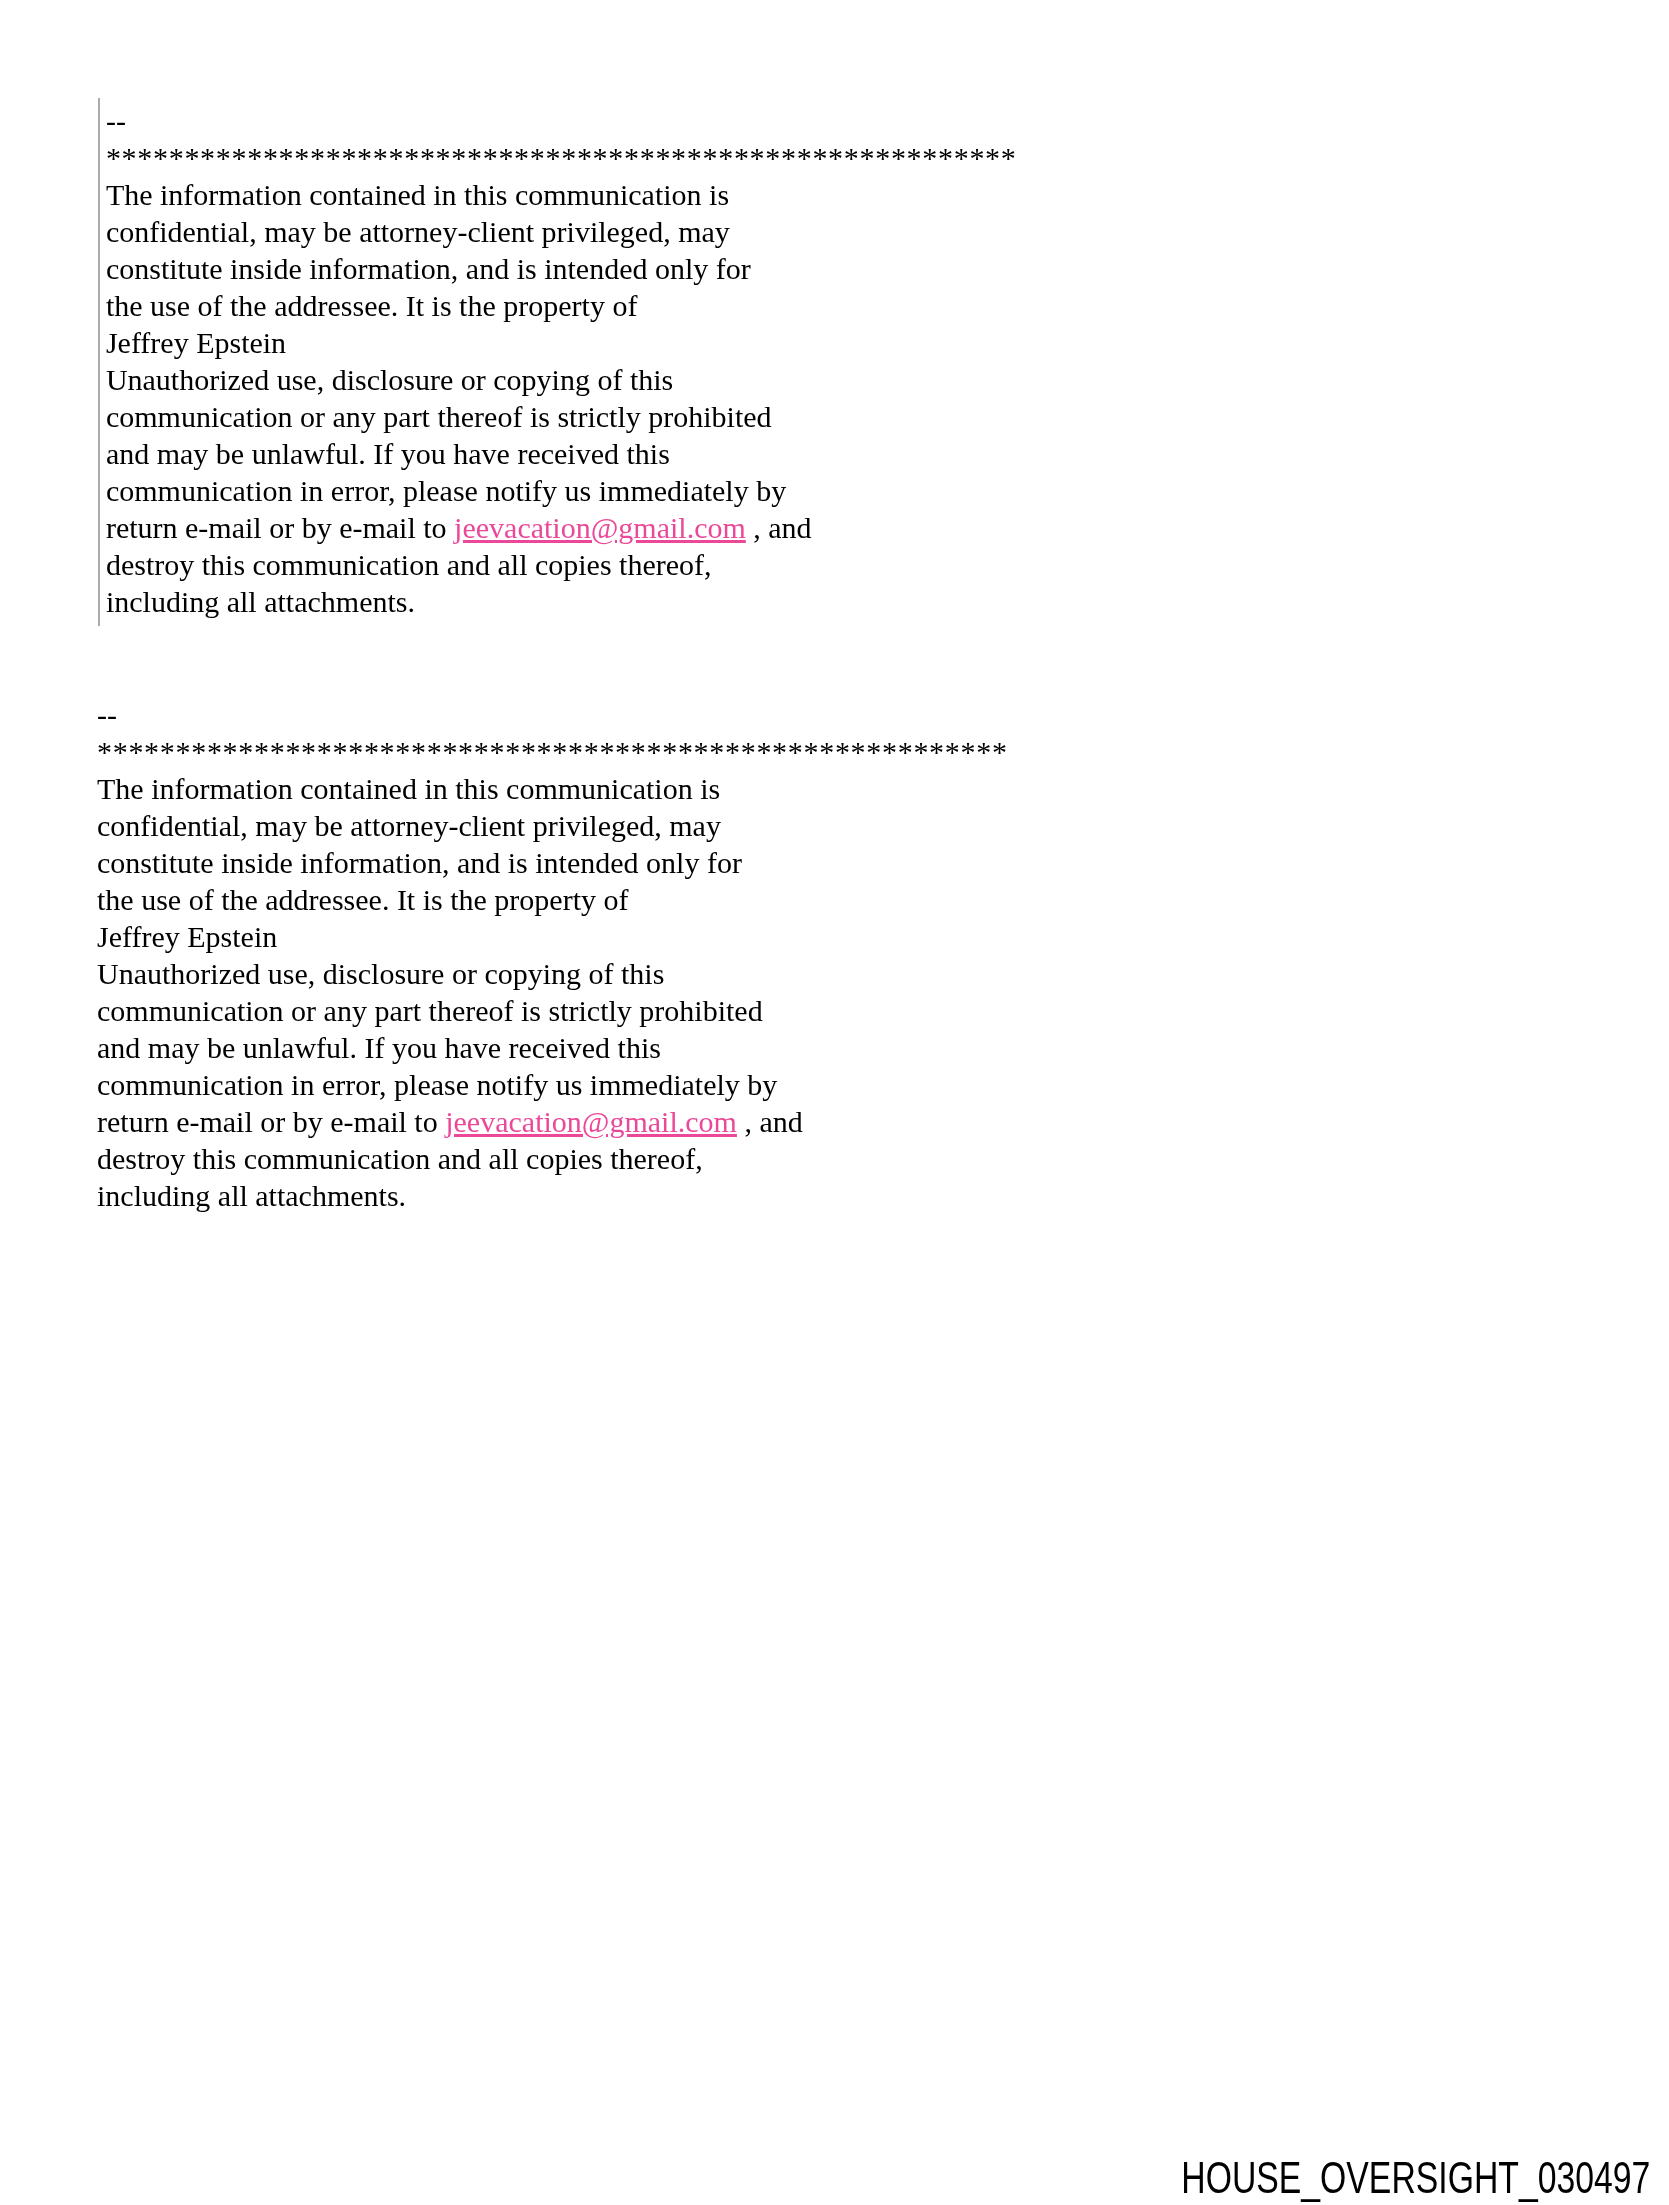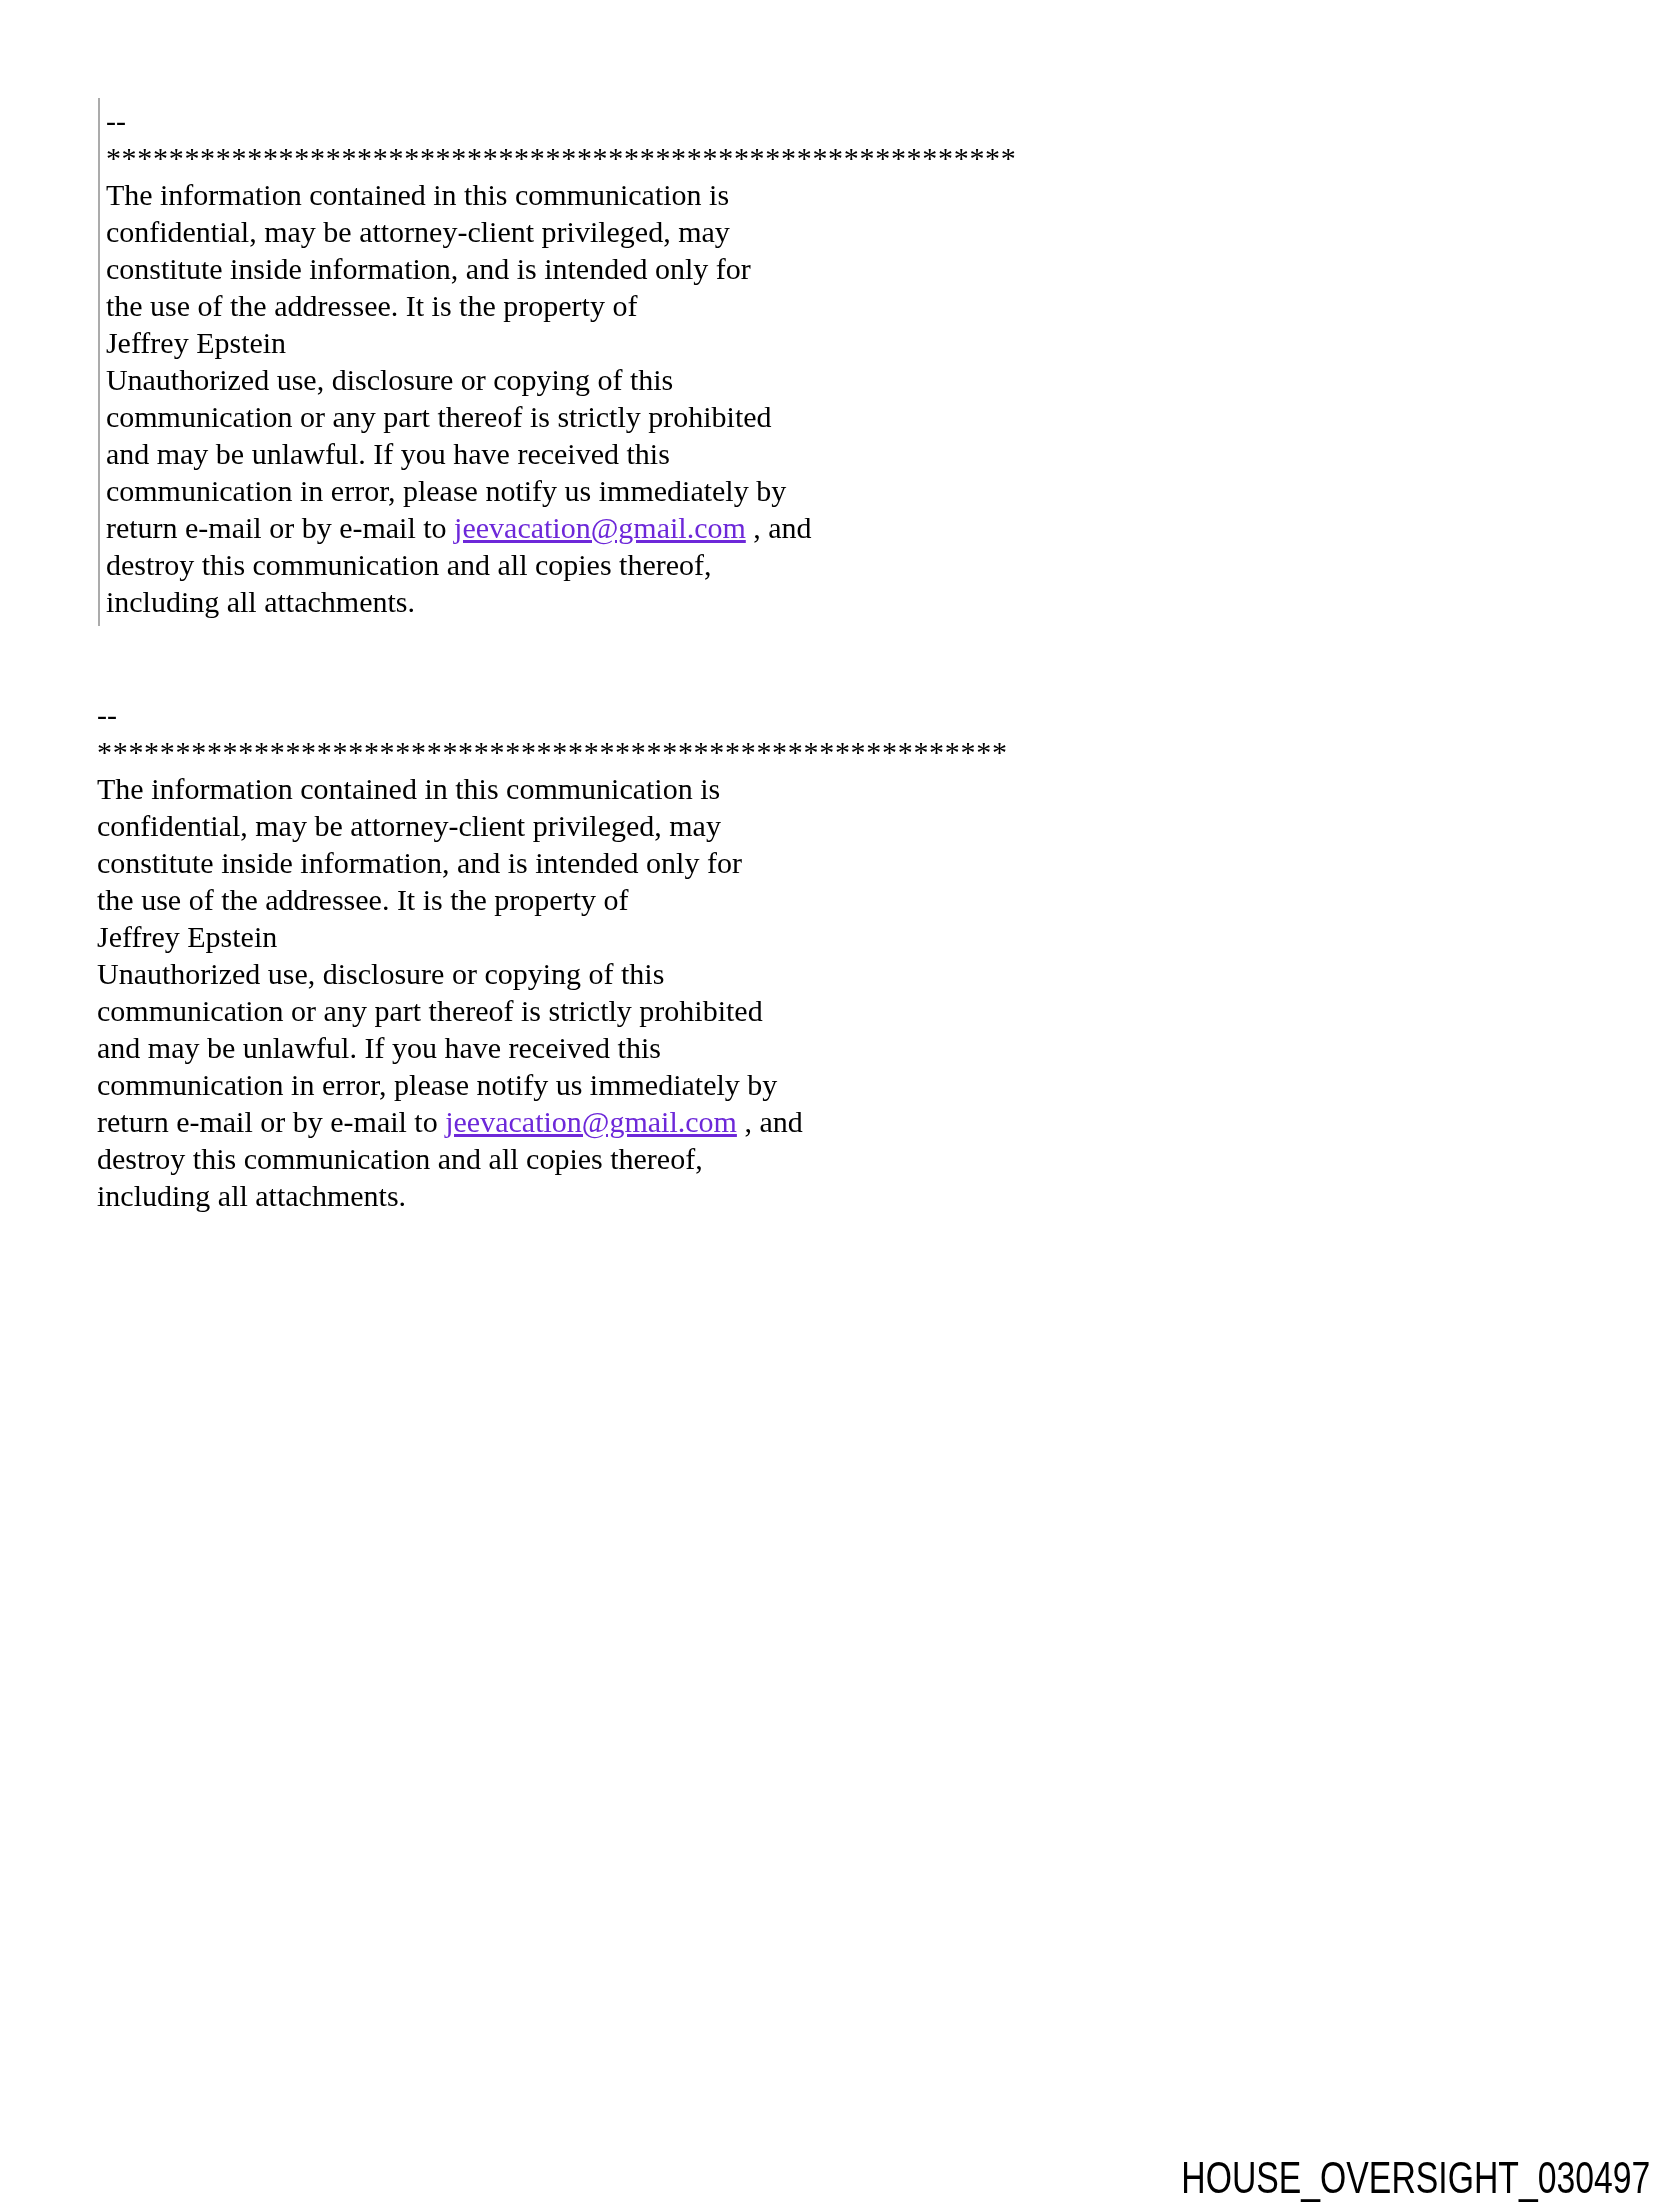--- a/index.html
+++ b/index.html
@@ -32,21 +32,21 @@
     padding: 3.9px 0 6.5px 5.9px;
   }
   .second {
     left: 97px;
     top: 696px;
   }
   .asterisks {
     letter-spacing: 0.7px;
   }
   .email-link {
-    color: #6d28d9;
+    color: #ec4899;
     text-decoration: underline;
     cursor: pointer;
   }
   .bates {
     position: absolute;
     right: 18.3px;
     top: 2155px;
     font-family: "Liberation Sans", sans-serif;
     font-size: 45px;
     line-height: 45px;

